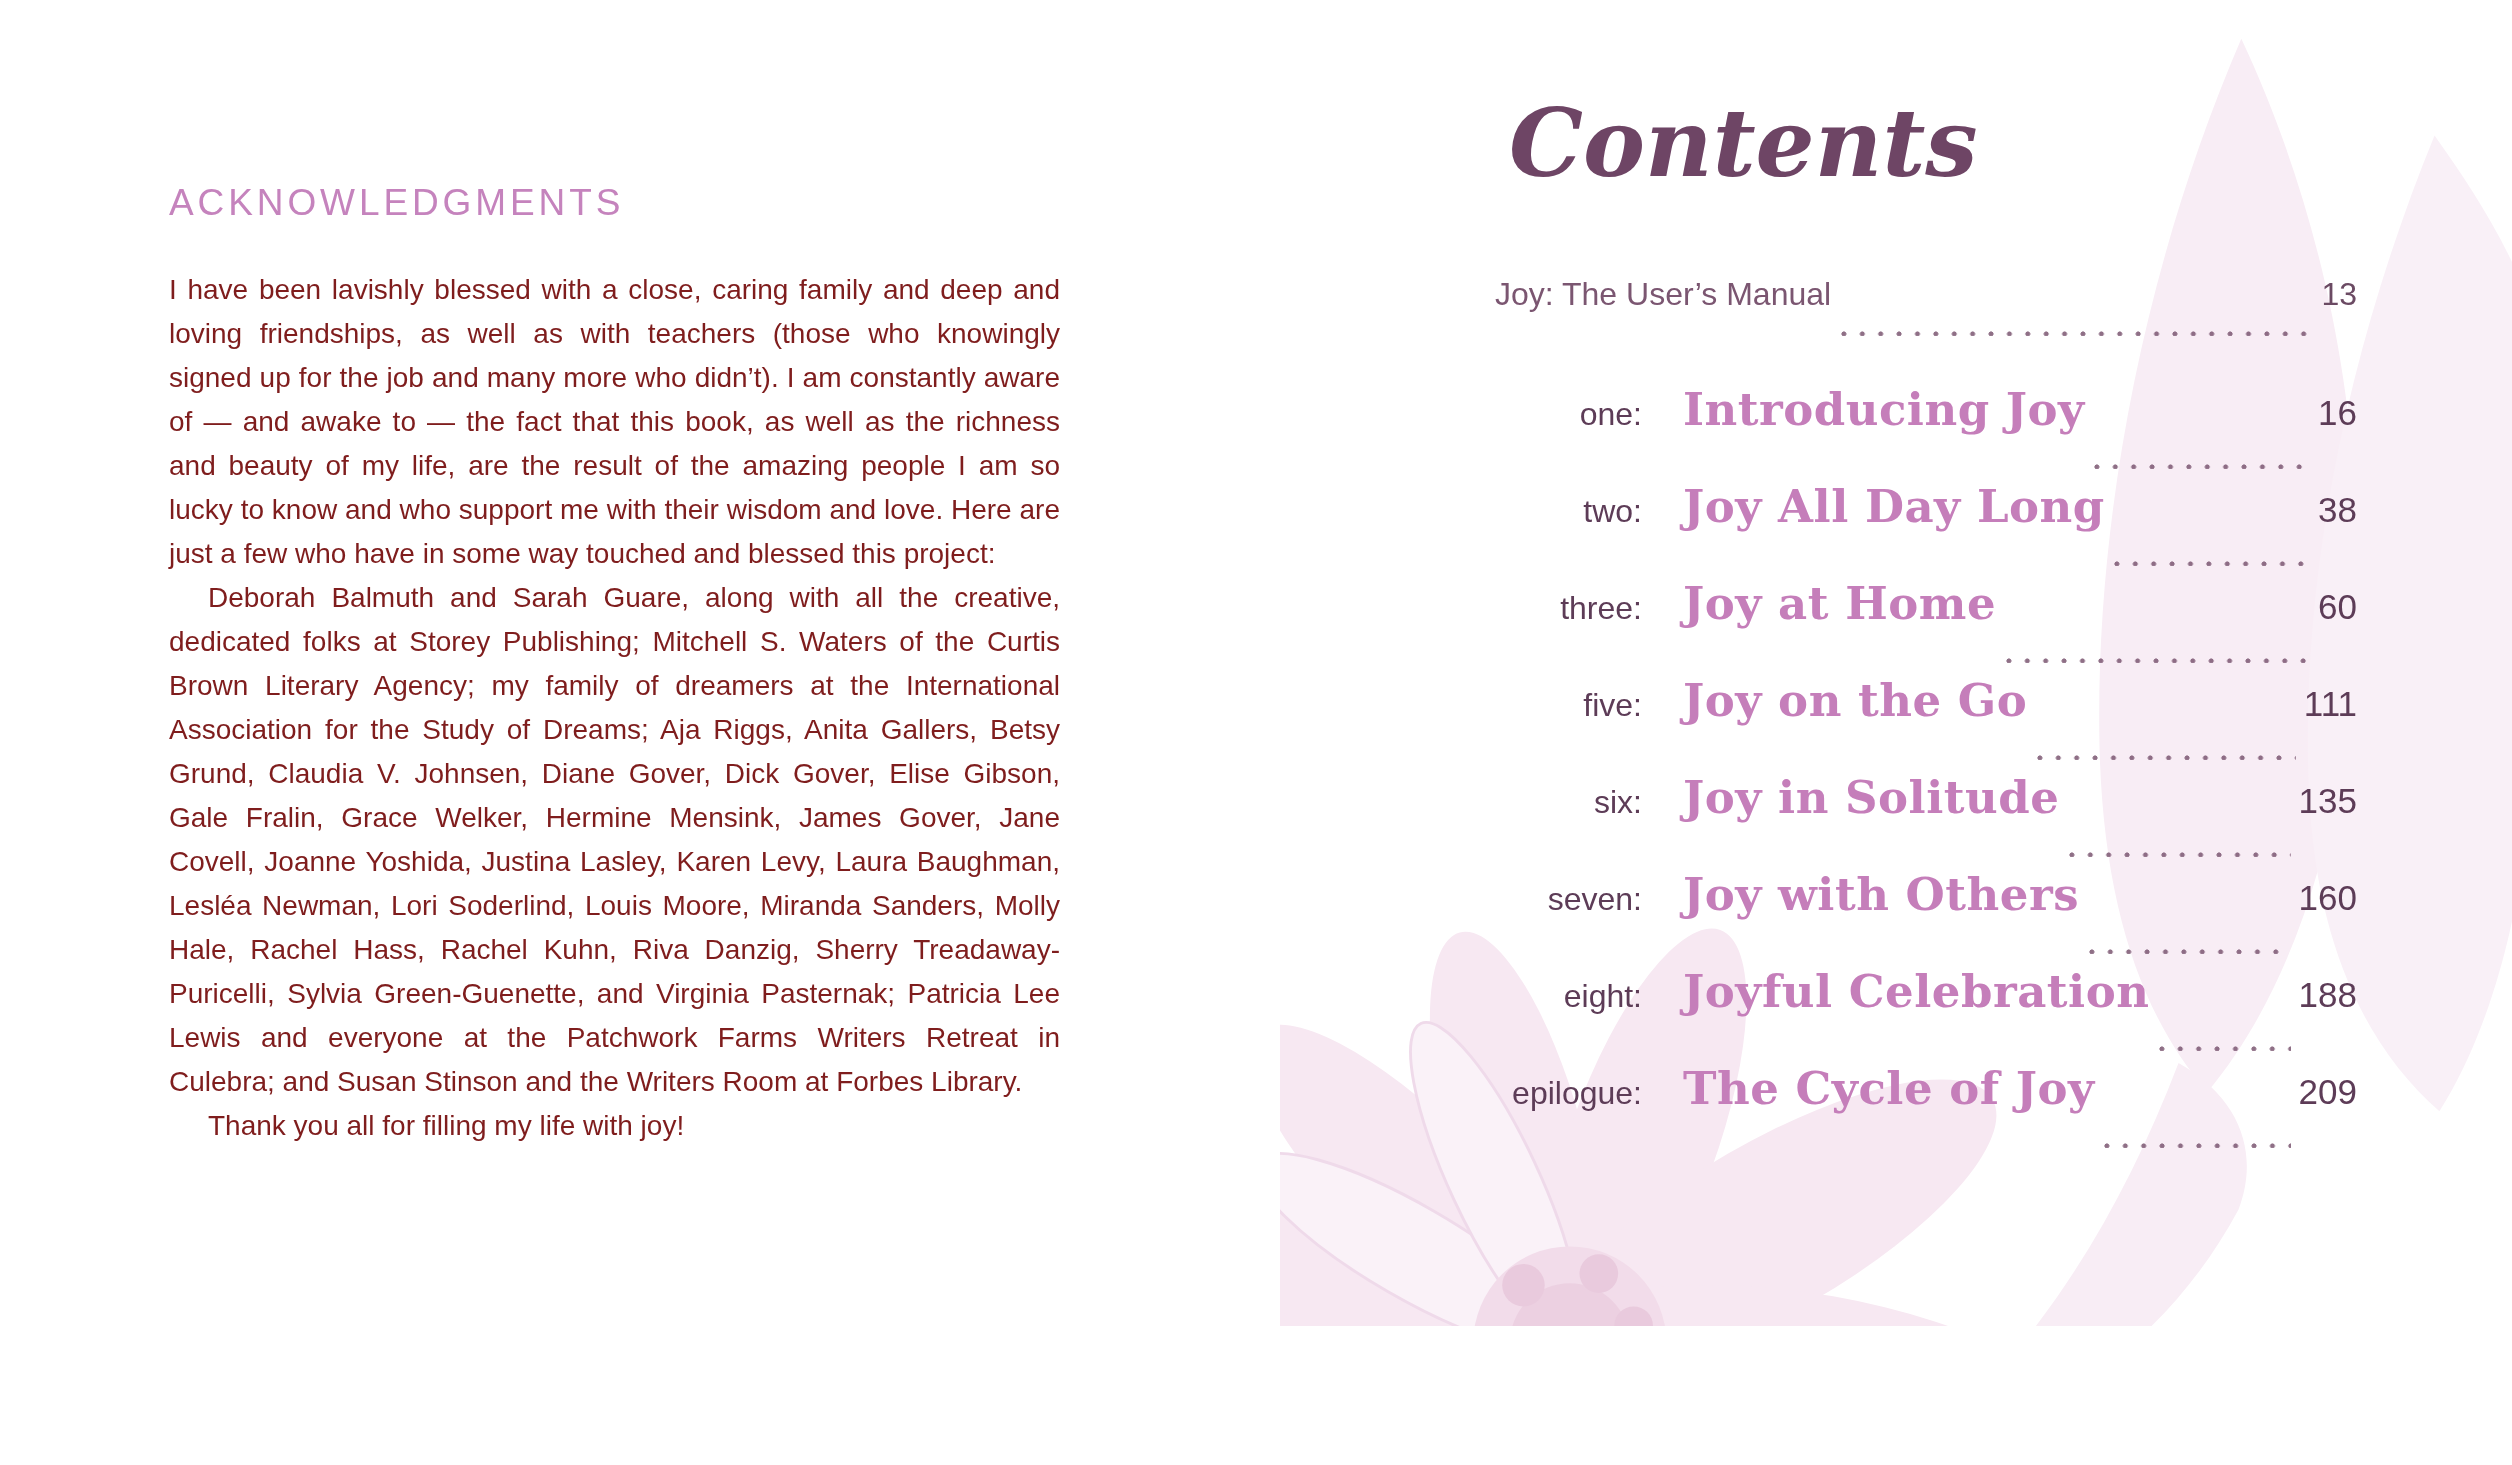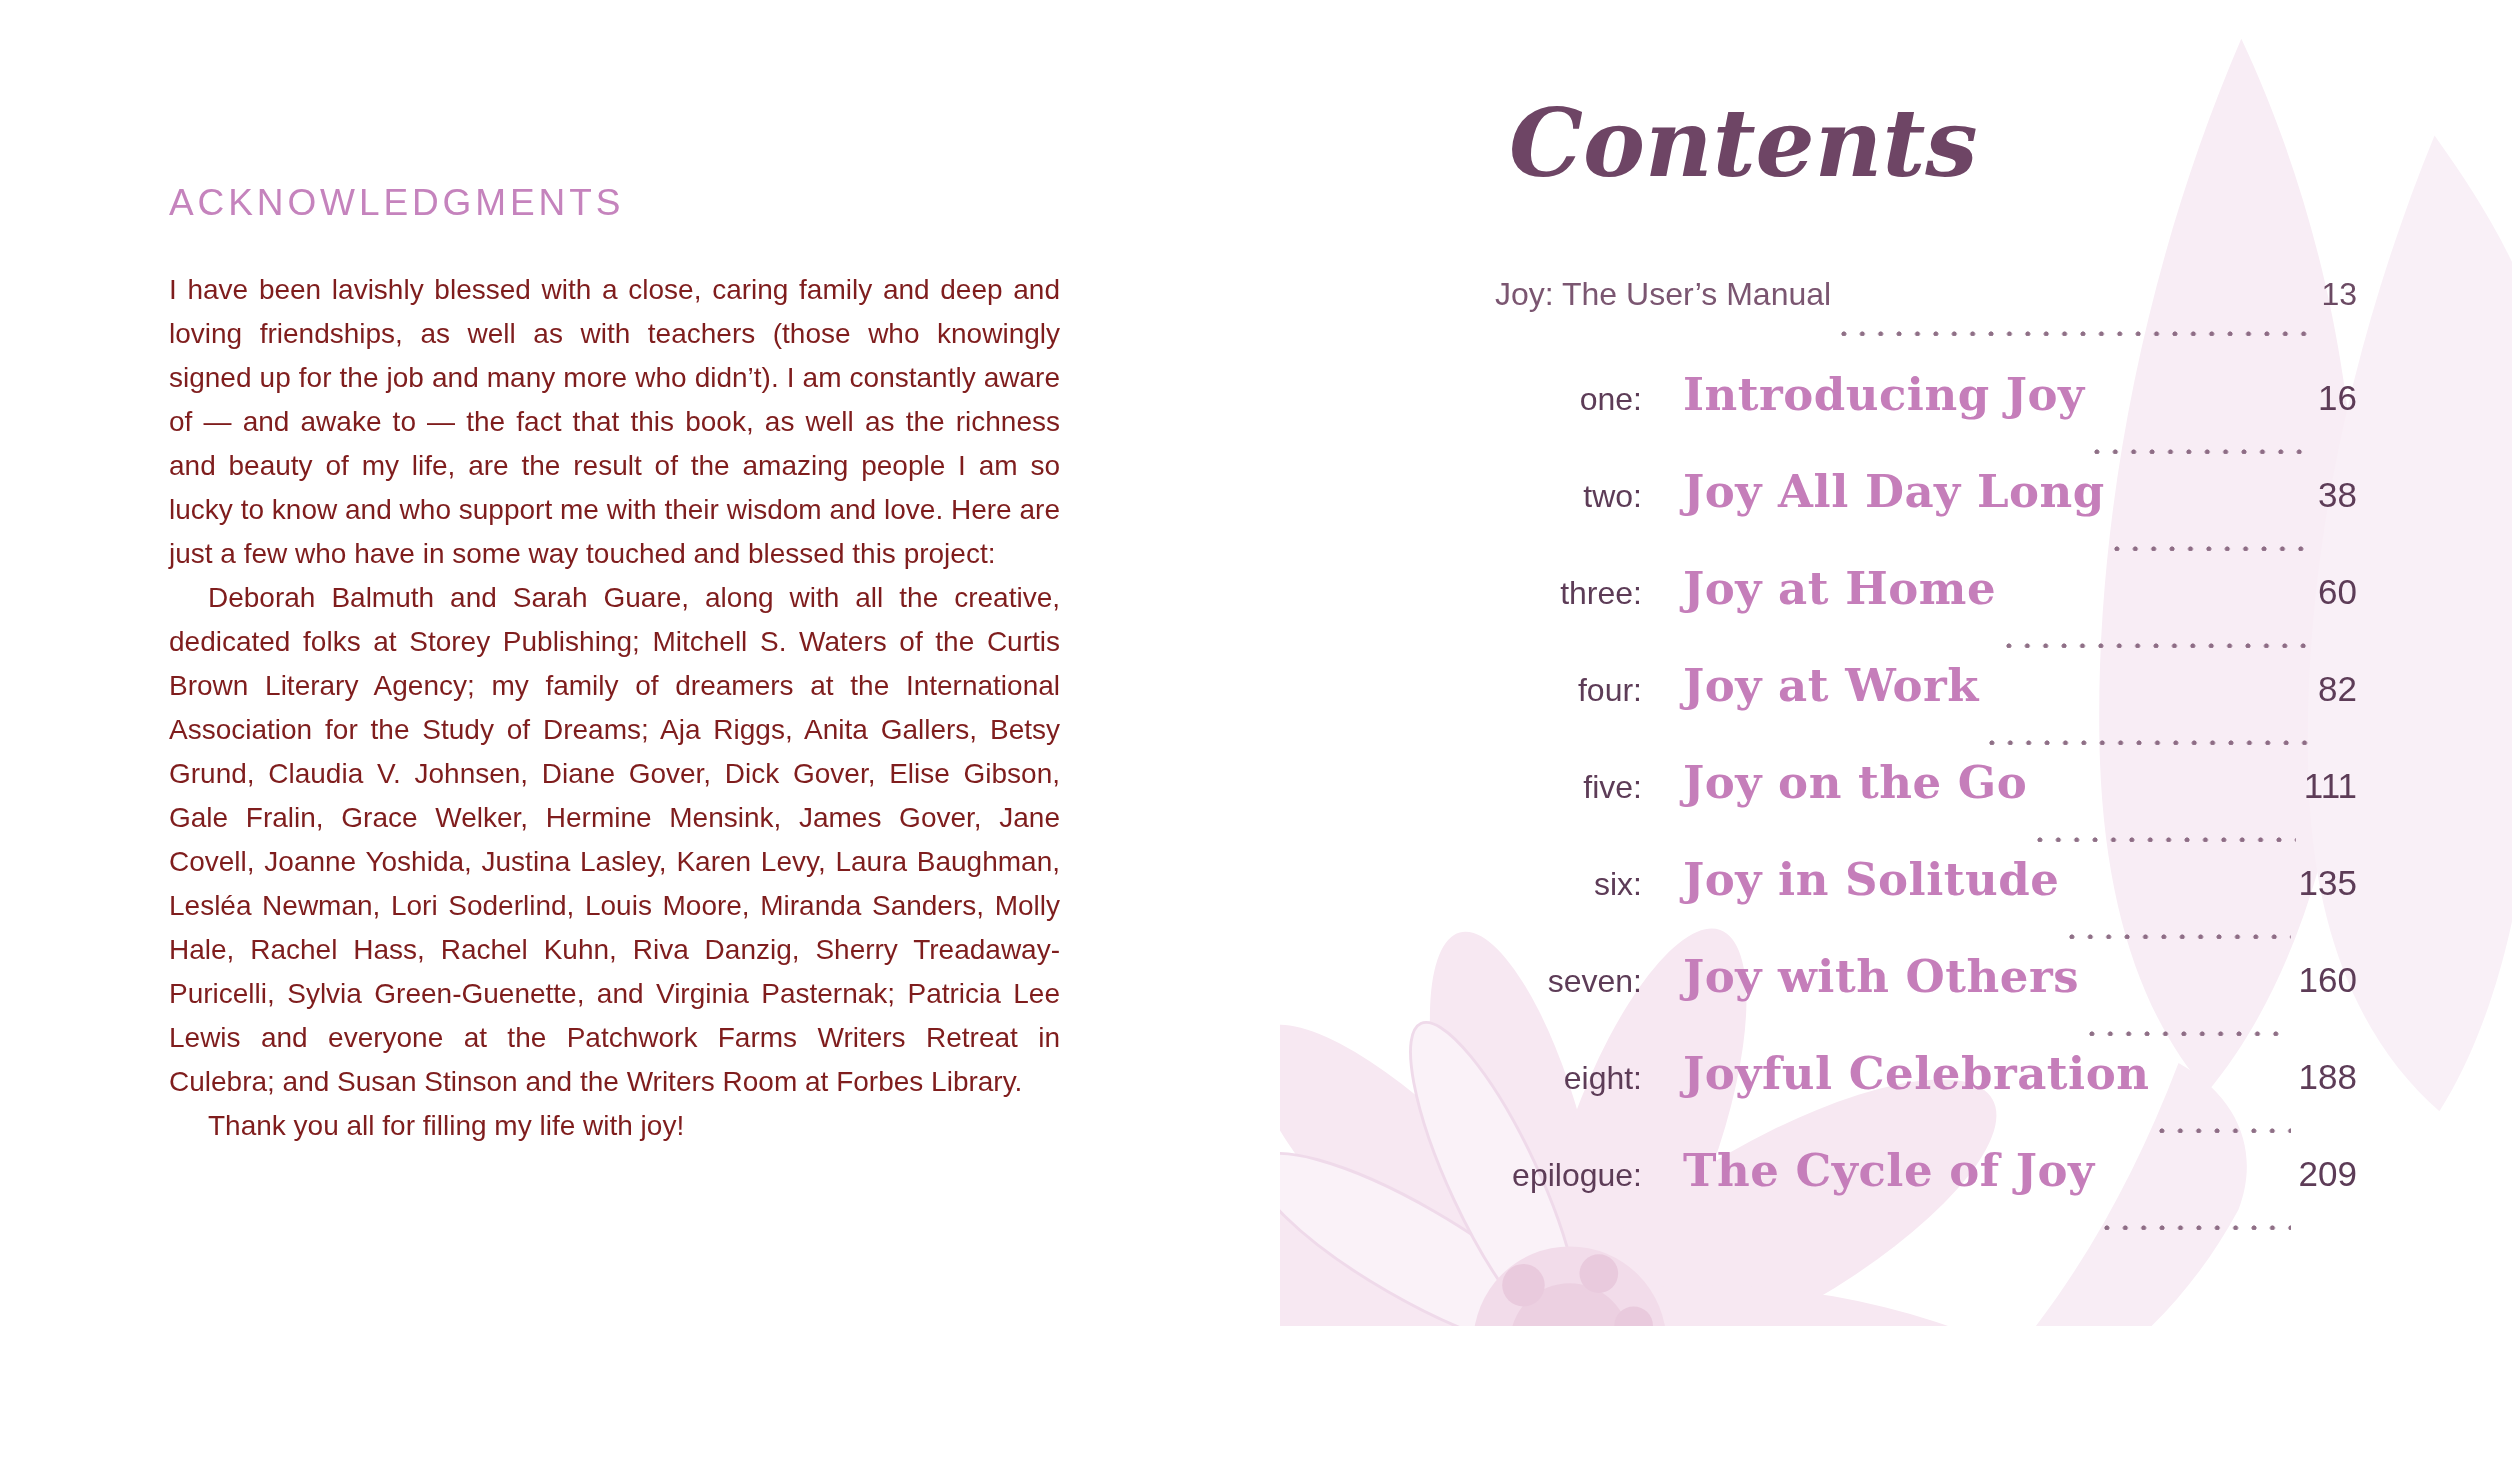--- a/index.html
+++ b/index.html
@@ -48,21 +48,21 @@
     font-size:32px;color:#7b5671;
   }
   .fm-title{white-space:nowrap;}
   .fm-page{color:#6b4a63;}
   .leader{
     flex:1;height:5.8px;align-self:flex-end;
     margin:0 7.7px 8.7px 9.7px;
     background-image:radial-gradient(circle at 2.9px 2.9px, rgba(123,86,113,.85) 2.2px, rgba(0,0,0,0) 2.8px);
     background-size:18.4px 5.8px;background-repeat:repeat-x;background-position:left bottom;
   }
-  .chapters{margin-top:23px;}
+  .chapters{margin-top:38px;}
   .ch-row{
     display:flex;align-items:baseline;
     height:97px;
   }
   .ch-label{
     width:147px;flex:0 0 auto;
     text-align:right;
     font-size:32px;color:#5d3c57;
   }
   .ch-title{
@@ -158,26 +158,20 @@
           <span class="ch-page">38</span>
         </div>
 
         <div class="ch-row">
           <span class="ch-label">three:</span>
           <span class="ch-title">Joy at Home</span>
           <span class="leader"></span>
           <span class="ch-page">60</span>
         </div>
 
-        <div class="ch-row">
-          <span class="ch-label">four:</span>
-          <span class="ch-title">Joy at Work</span>
-          <span class="leader"></span>
-          <span class="ch-page">82</span>
-        </div>
 
         <div class="ch-row">
           <span class="ch-label">five:</span>
           <span class="ch-title">Joy on the Go</span>
           <span class="leader"></span>
           <span class="ch-page">111</span>
         </div>
 
         <div class="ch-row">
           <span class="ch-label">six:</span>

